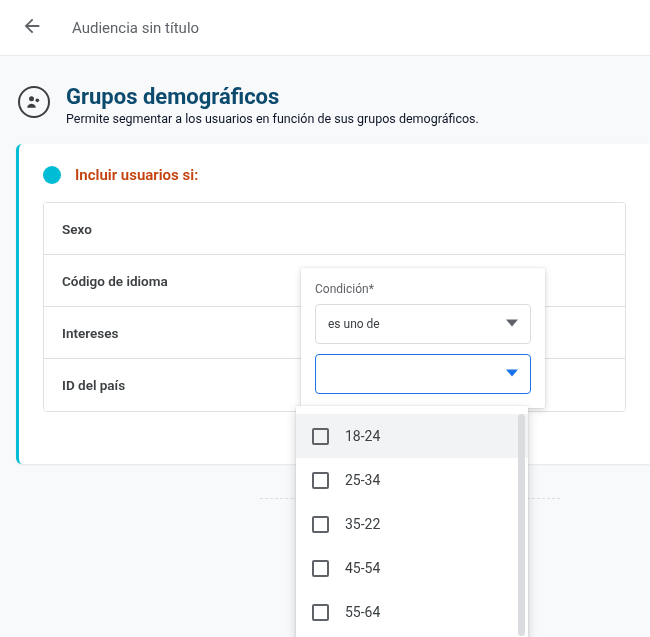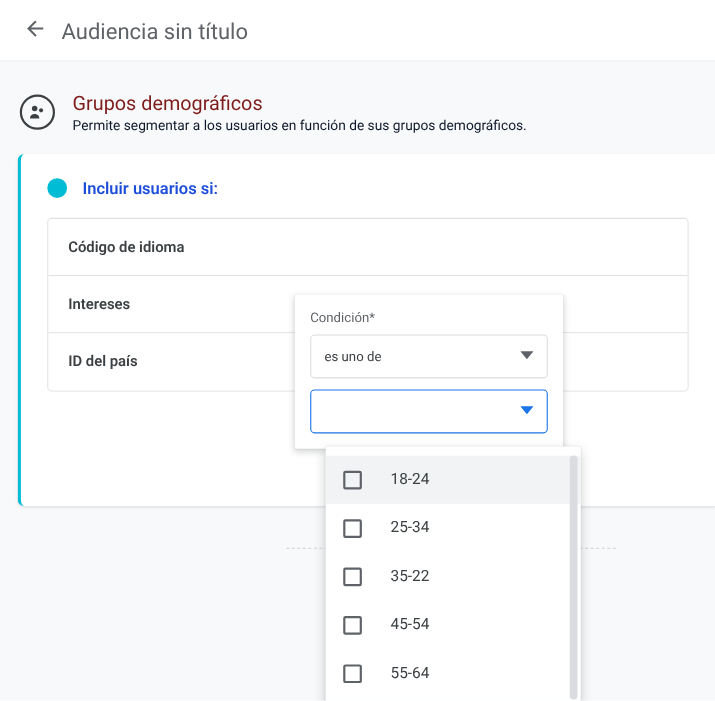--- a/index.html
+++ b/index.html
@@ -22,23 +22,23 @@
     background: #fff;
   }
   .back-btn {
     width: 40px; height: 40px;
     border-radius: 50%;
     display:flex; align-items:center; justify-content:center;
     cursor:pointer;
   }
   .back-btn svg { width:22px; height:22px; fill:#5f6368; }
   .title-text {
-    font-size: 20px;
+    font-size: 15px;
     color: #5f6368;
-    margin-left: 4px;
+    margin-left: 20px;
     font-weight: 400;
   }
 
   
   .workspace {
     background: #f8f9fa;
     padding: 28px 0 0 0;
     height: calc(100% - 56px);
     position: relative;
   }
@@ -52,21 +52,21 @@
   .section-icon {
     width:32px; height:32px;
     border-radius:50%;
     border:2px solid #3c4043;
     display:flex; align-items:center; justify-content:center;
     flex-shrink:0;
     margin-top:2px;
   }
   .section-icon svg { width:20px; height:20px; fill:#3c4043; }
   .section-text { margin-left: 16px; }
-  .section-title { font-size:18px; color:#7f1d1d; font-weight:400; }
+  .section-title { font-size:22px; color:#0c4a6e; font-weight:700; }
   .section-sub { font-size:12.5px; color:#0f172a; margin-top:2px; }
 
   
   .card {
     background:#fff;
     margin: 0 0 0 16px;
     border-top-left-radius: 6px;
     border-bottom-left-radius: 6px;
     border-left: 3px solid #00bcd4;
     padding: 22px 0 22px 0;
@@ -76,21 +76,21 @@
   }
   .include-row {
     display:flex; align-items:center;
     padding: 0 24px 18px 24px;
   }
   .include-dot {
     width:18px; height:18px; border-radius:50%;
     background:#00bcd4; margin-right:14px;
   }
   .include-label {
-    font-size:15px; font-weight:600; color:#1d4ed8;
+    font-size:15px; font-weight:600; color:#c2410c;
   }
 
   .fields-box {
     margin: 0 24px;
     border: 1px solid #e0e0e0;
     border-radius: 4px;
     overflow: hidden;
   }
   .field-row {
     height: 52px;
@@ -103,21 +103,21 @@
     cursor:pointer;
     background:#fff;
     position: relative;
   }
   .field-row:last-child { border-bottom:none; }
 
   
   .cond-panel {
     position:absolute;
     top: 212px;
-    left: 268px;
+    left: 301px;
     width: 244px;
     background:#fff;
     padding: 14px 14px 4px 14px;
     border-radius: 2px;
     box-shadow: 0 2px 6px rgba(60,64,67,.22), 0 0 0 1px rgba(0,0,0,.03);
     z-index: 10;
   }
   .cond-label {
     font-size: 12px;
     color:#5f6368;
@@ -155,21 +155,20 @@
     max-height: 280px;
     overflow-y: auto;
   }
   .opt-row {
     height:44px;
     display:flex; align-items:center;
     padding: 0 16px;
     cursor:pointer;
     font-size:14px;
     color:#3c4043;
-    gap:10px;
   }
   .opt-row:hover, .opt-row.hov { background:#f1f3f4; }
   .chk {
     width:17px; height:17px;
     border:2px solid #5f6368;
     border-radius:2px;
     margin-right:16px;
     flex-shrink:0;
   }
   
@@ -224,20 +223,23 @@
       </div>
     </div>
 
     <div class="card">
       <div class="include-row">
         <div class="include-dot"></div>
         <div class="include-label">Incluir usuarios si:</div>
       </div>
 
       <div class="fields-box">
+        <div class="field-row">
+            <span>Sexo</span>
+          </div>
         <div class="field-row">
             <span>Código de idioma</span>
           </div>
         <div class="field-row">
             <span>Intereses</span>
           </div>
         <div class="field-row">
             <span>ID del país</span>
           </div>
       </div>

